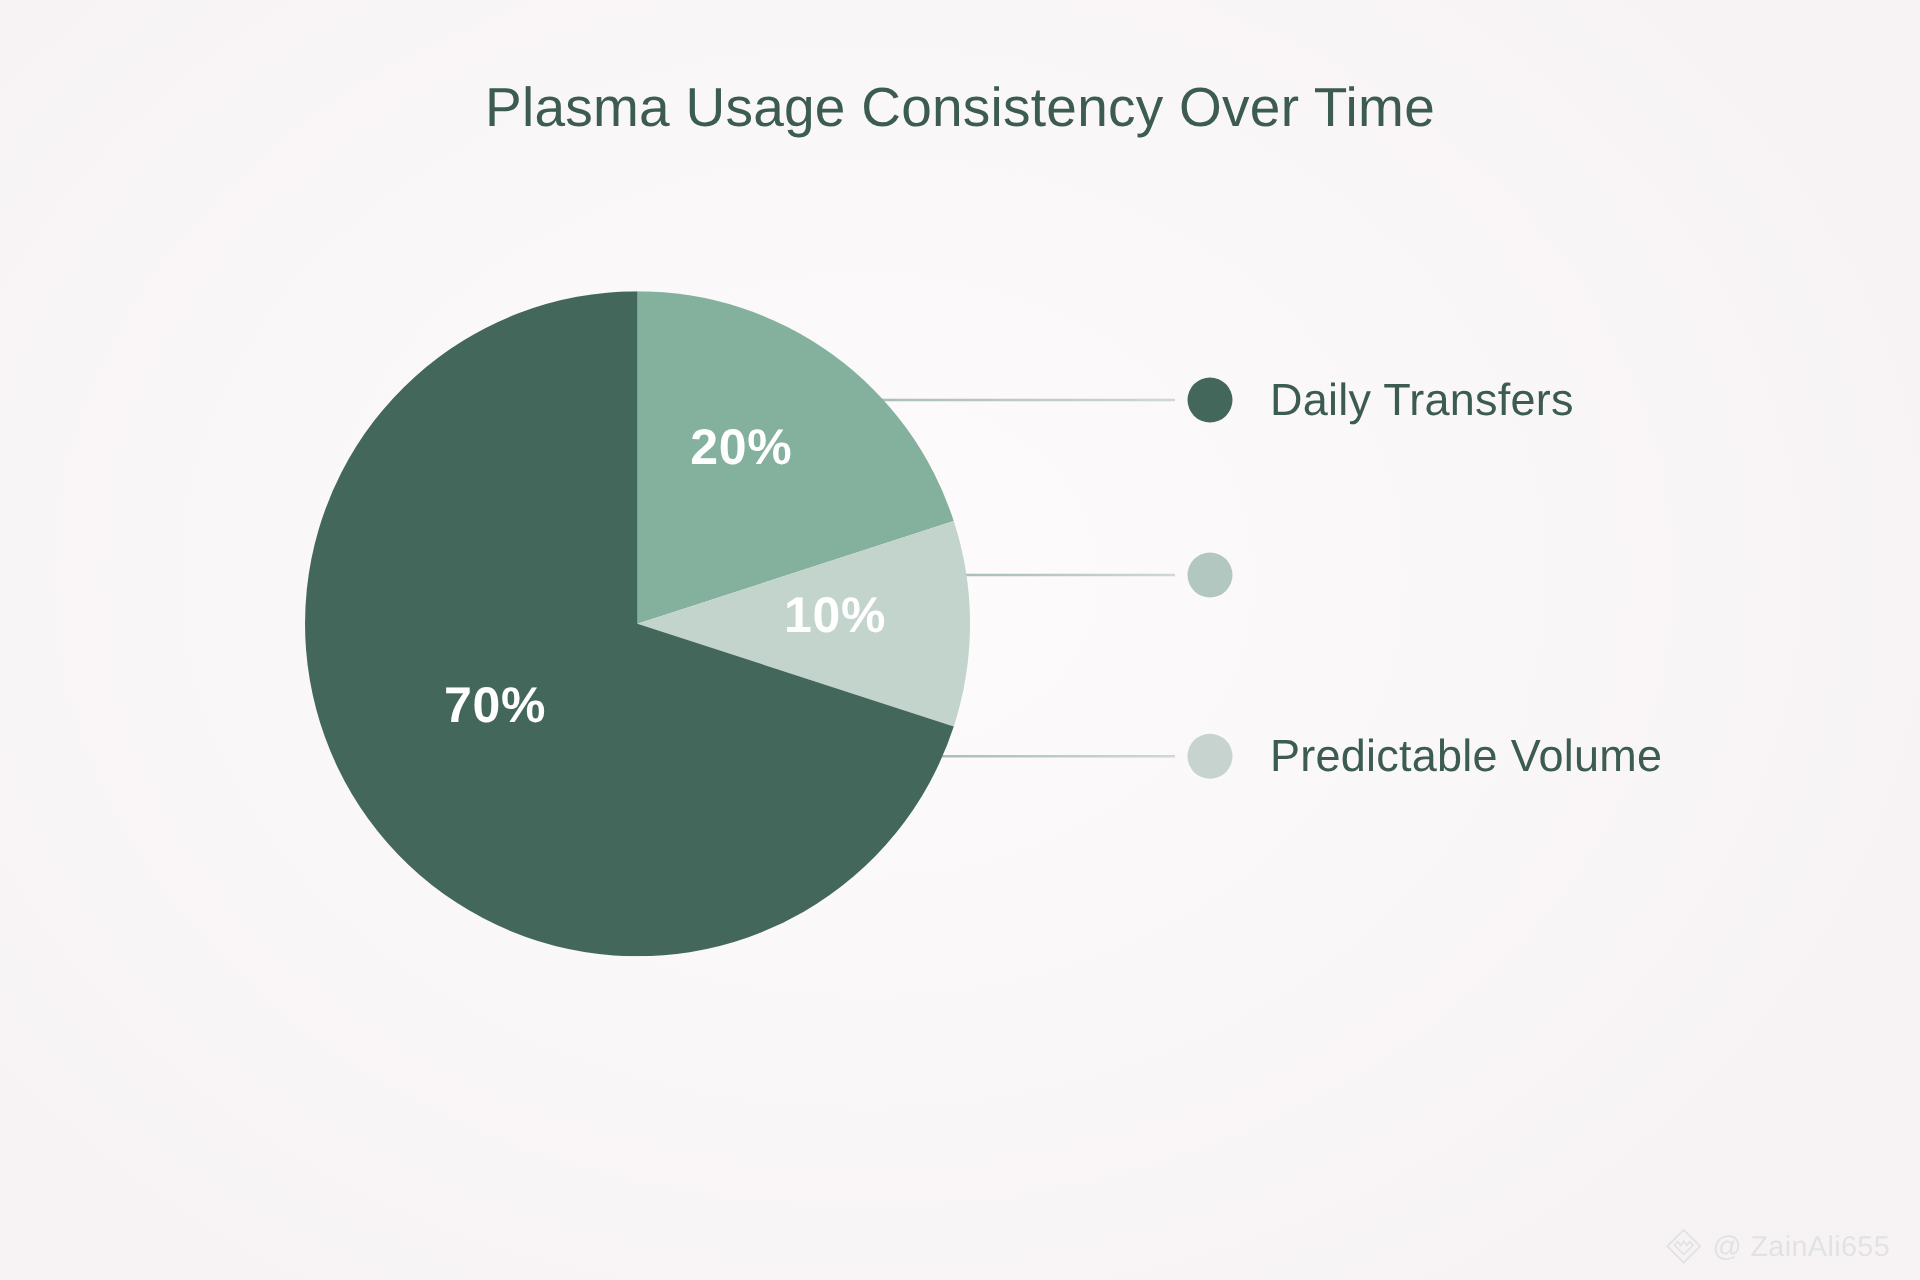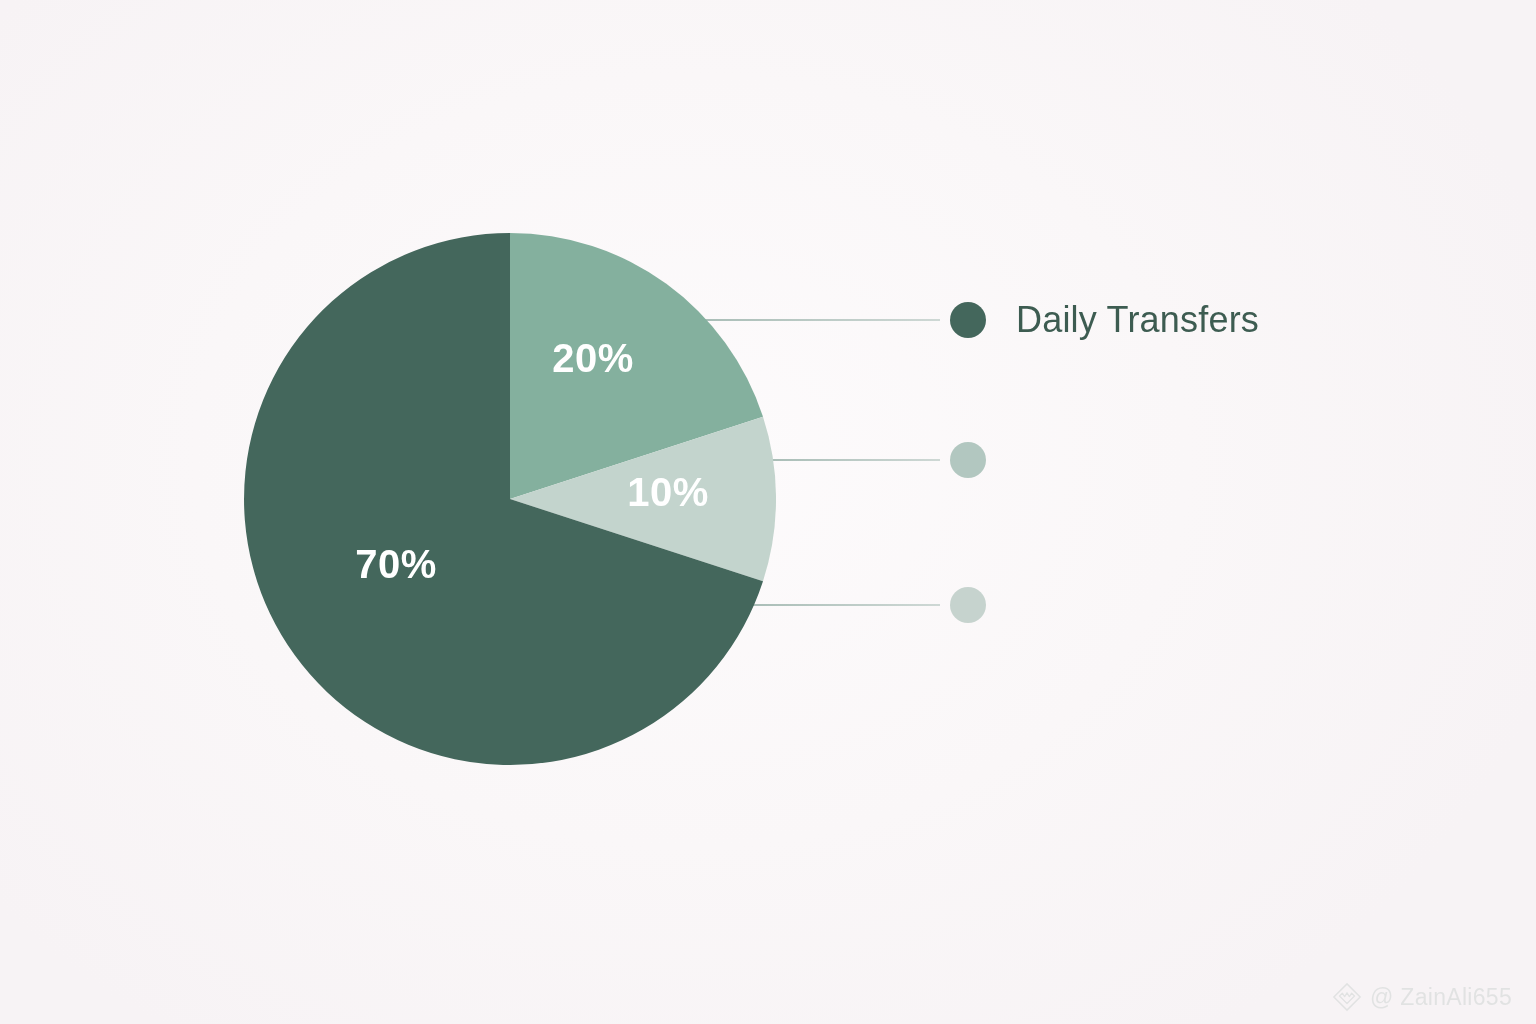--- a/index.html
+++ b/index.html
@@ -119,20 +119,21 @@
     color: #b9c4c0;
     letter-spacing: 0.3px;
     white-space: nowrap;
   }
 </style>
 </head>
 <body>
 
 <div id="canvas">
 
+  <div id="chart-title">Plasma Usage Consistency Over Time</div>
 
   <div class="leader-line" style="left:700px; top:319px; width:240px;"></div>
   <div class="leader-line" style="left:772px; top:459px; width:168px;"></div>
   <div class="leader-line" style="left:748px; top:604px; width:192px;"></div>
 
   <div id="pie-wrap">
     <svg id="pie-svg" viewBox="0 0 532 532" xmlns="http://www.w3.org/2000/svg">
 
       <path d="M 266 266 L 266 0 A 266 266 0 0 1 519.0 183.8 Z" fill="#84b09e"></path>
 
@@ -152,20 +153,21 @@
       <span class="legend-dot" style="background:#44675c;"></span>
       <span class="legend-label">Daily Transfers</span>
     </div>
 
     <div class="legend-row" style="top:140px;">
       <span class="legend-dot" style="background:#b2c7c0;"></span>
     </div>
 
     <div class="legend-row" style="top:285px;">
       <span class="legend-dot" style="background:#c6d3ce;"></span>
+      <span class="legend-label">Predictable Volume</span>
     </div>
 
   </div>
 
   <div id="watermark">
     <svg id="watermark-logo" viewBox="0 0 32 32">
       <path d="M16 2 L30 16 L16 30 L2 16 Z" fill="none" stroke="#b9c4c0" stroke-width="1.6"></path>
       <path d="M8 15 L11 12 L13.5 15.5 L16 11.5 L18.5 15.5 L21 12 L24 15
                L16 23 Z" fill="none" stroke="#b9c4c0" stroke-width="1.4" stroke-linejoin="round"></path>
     </svg>

